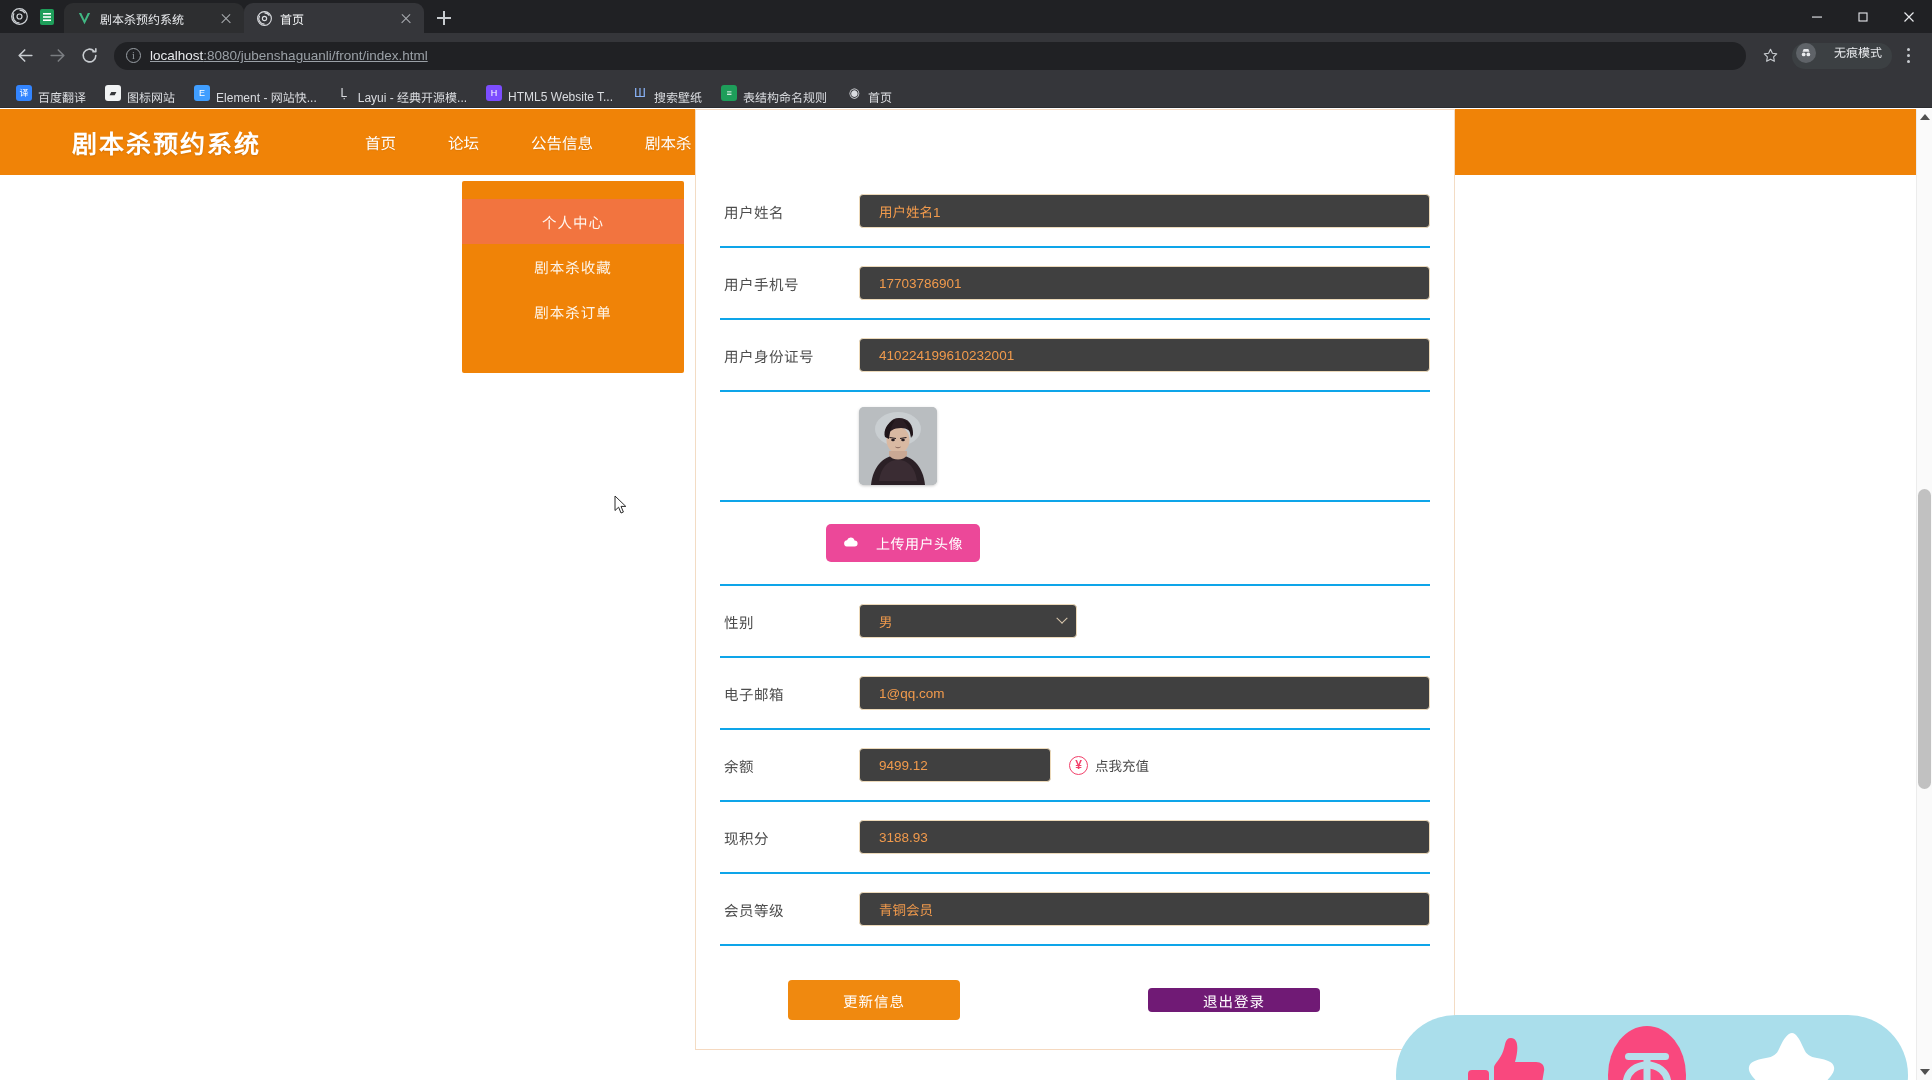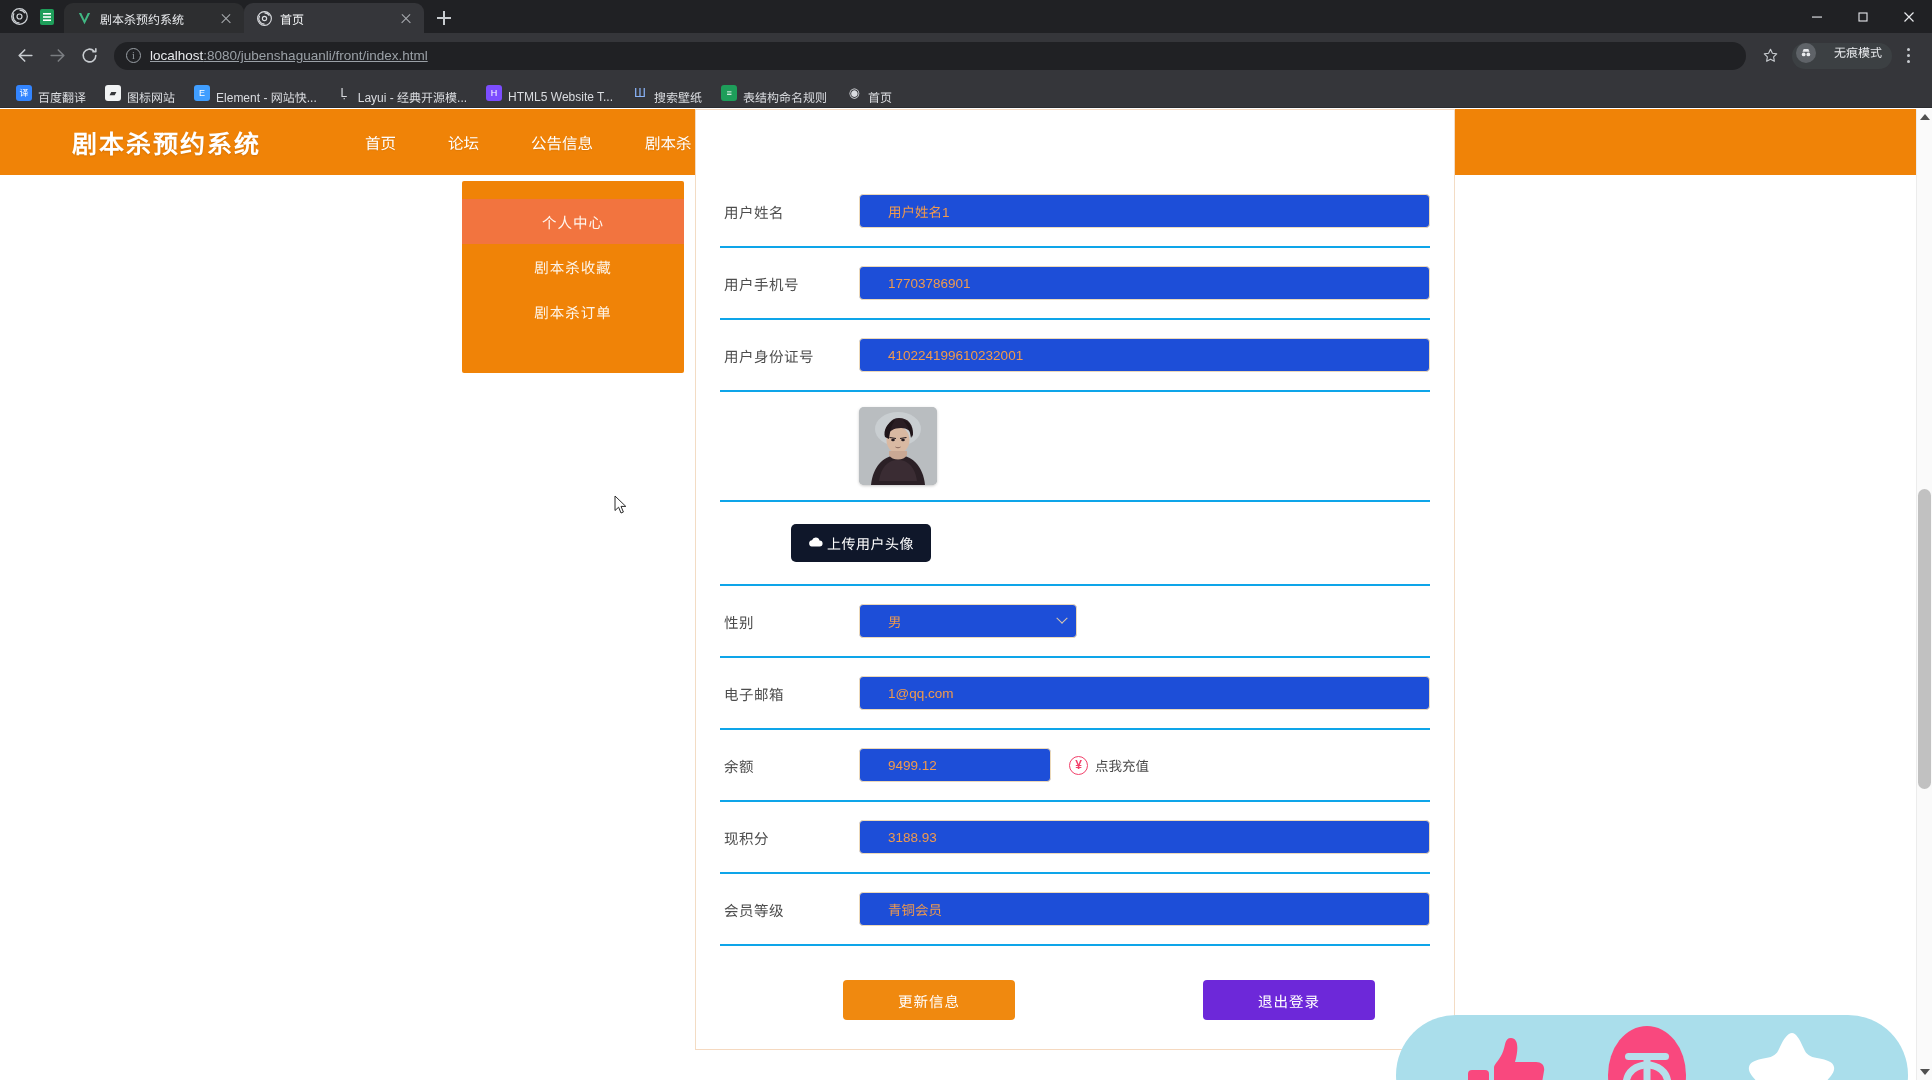--- a/index.html
+++ b/index.html
@@ -155,21 +155,21 @@
   .form-row {
     display: flex; align-items: center; min-height: 72px;
     border-bottom: 2px solid #0ea5e9; padding: 0 0 0 4px;
   }
   .form-row:last-child { border-bottom: none; }
   .form-label {
     width: 135px; flex: 0 0 135px; color: #4d4d4d; font-size: 14.5px; letter-spacing: .5px;
   }
   .form-control {
     flex: 1; height: 34px; border: 1px solid #ecd9b9; border-radius: 4px;
-    background: #1d4ed8; display: flex; align-items: center; padding: 0 28px;
+    background: #404040; display: flex; align-items: center; padding: 0 19px;
     color: #f19a4c; font-size: 13.5px;
   }
   .form-control.select {
     flex: 0 0 218px; justify-content: space-between; padding-right: 10px;
   }
   .form-control.small { flex: 0 0 192px; }
   .chevron {
     width: 8px; height: 8px; border-right: 1.4px solid #d9c7ad; border-bottom: 1.4px solid #d9c7ad;
     transform: rotate(45deg) translate(-2px,-2px);
   }
@@ -186,37 +186,37 @@
   .avatar-row { min-height: 110px; align-items: center; }
   .avatar-box {
     width: 78px; height: 78px; margin-left: 135px; border-radius: 5px;
     background: linear-gradient(165deg,#cfd2d4 0%,#b9bcbe 42%,#9fa2a4 100%);
     box-shadow: 0 1px 3px rgba(0,0,0,.22); overflow: hidden; position: relative;
   }
   .avatar-art { position: absolute; inset: 0; }
 
   .upload-row { min-height: 84px; }
   .btn-upload {
-    margin-left: 67px; height: 38px; padding: 0 17px; border-radius: 5px;
-    background: #0f172a; color: #fff; font-size: 14px; display: flex; align-items: center;
-    gap: 4px; border: none; letter-spacing: .5px;
+    margin-left: 102px; height: 38px; padding: 0 17px; border-radius: 5px;
+    background: #ec4899; color: #fff; font-size: 14px; display: flex; align-items: center;
+    gap: 18px; border: none; letter-spacing: .5px;
   }
   .cloud-ico { font-size: 13px; line-height: 1; }
 
   .actions {
-    display: flex; align-items: center; padding: 34px 0 0 0; gap: 0; justify-content: center;
+    display: flex; align-items: center; padding: 34px 0 0 0; gap: 0;
   }
   .btn-primary {
     margin-left: 68px; width: 172px; height: 40px; border-radius: 4px;
     background: #f0890f; color: #ffffff; font-size: 14.5px; border: none;
     display: flex; align-items: center; justify-content: center; letter-spacing: 1px;
   }
   .btn-danger {
-    margin-left: 188px; width: 172px; height: 40px; border-radius: 4px;
-    background: #6d28d9; color: #ffffff; font-size: 14.5px; border: none;
+    margin-left: 188px; width: 172px; height: 24px; border-radius: 4px;
+    background: #701a75; color: #ffffff; font-size: 14.5px; border: none;
     display: flex; align-items: center; justify-content: center; letter-spacing: 1px;
   }
 
   
   .cursor { position: absolute; left: 614px; top: 386px; width: 14px; height: 20px; }
 
   
   .wm-pill {
     position: absolute; left: 1396px; top: 906px; width: 512px; height: 120px;
     background: #aadeeb; border-radius: 60px; display: flex; align-items: center;

